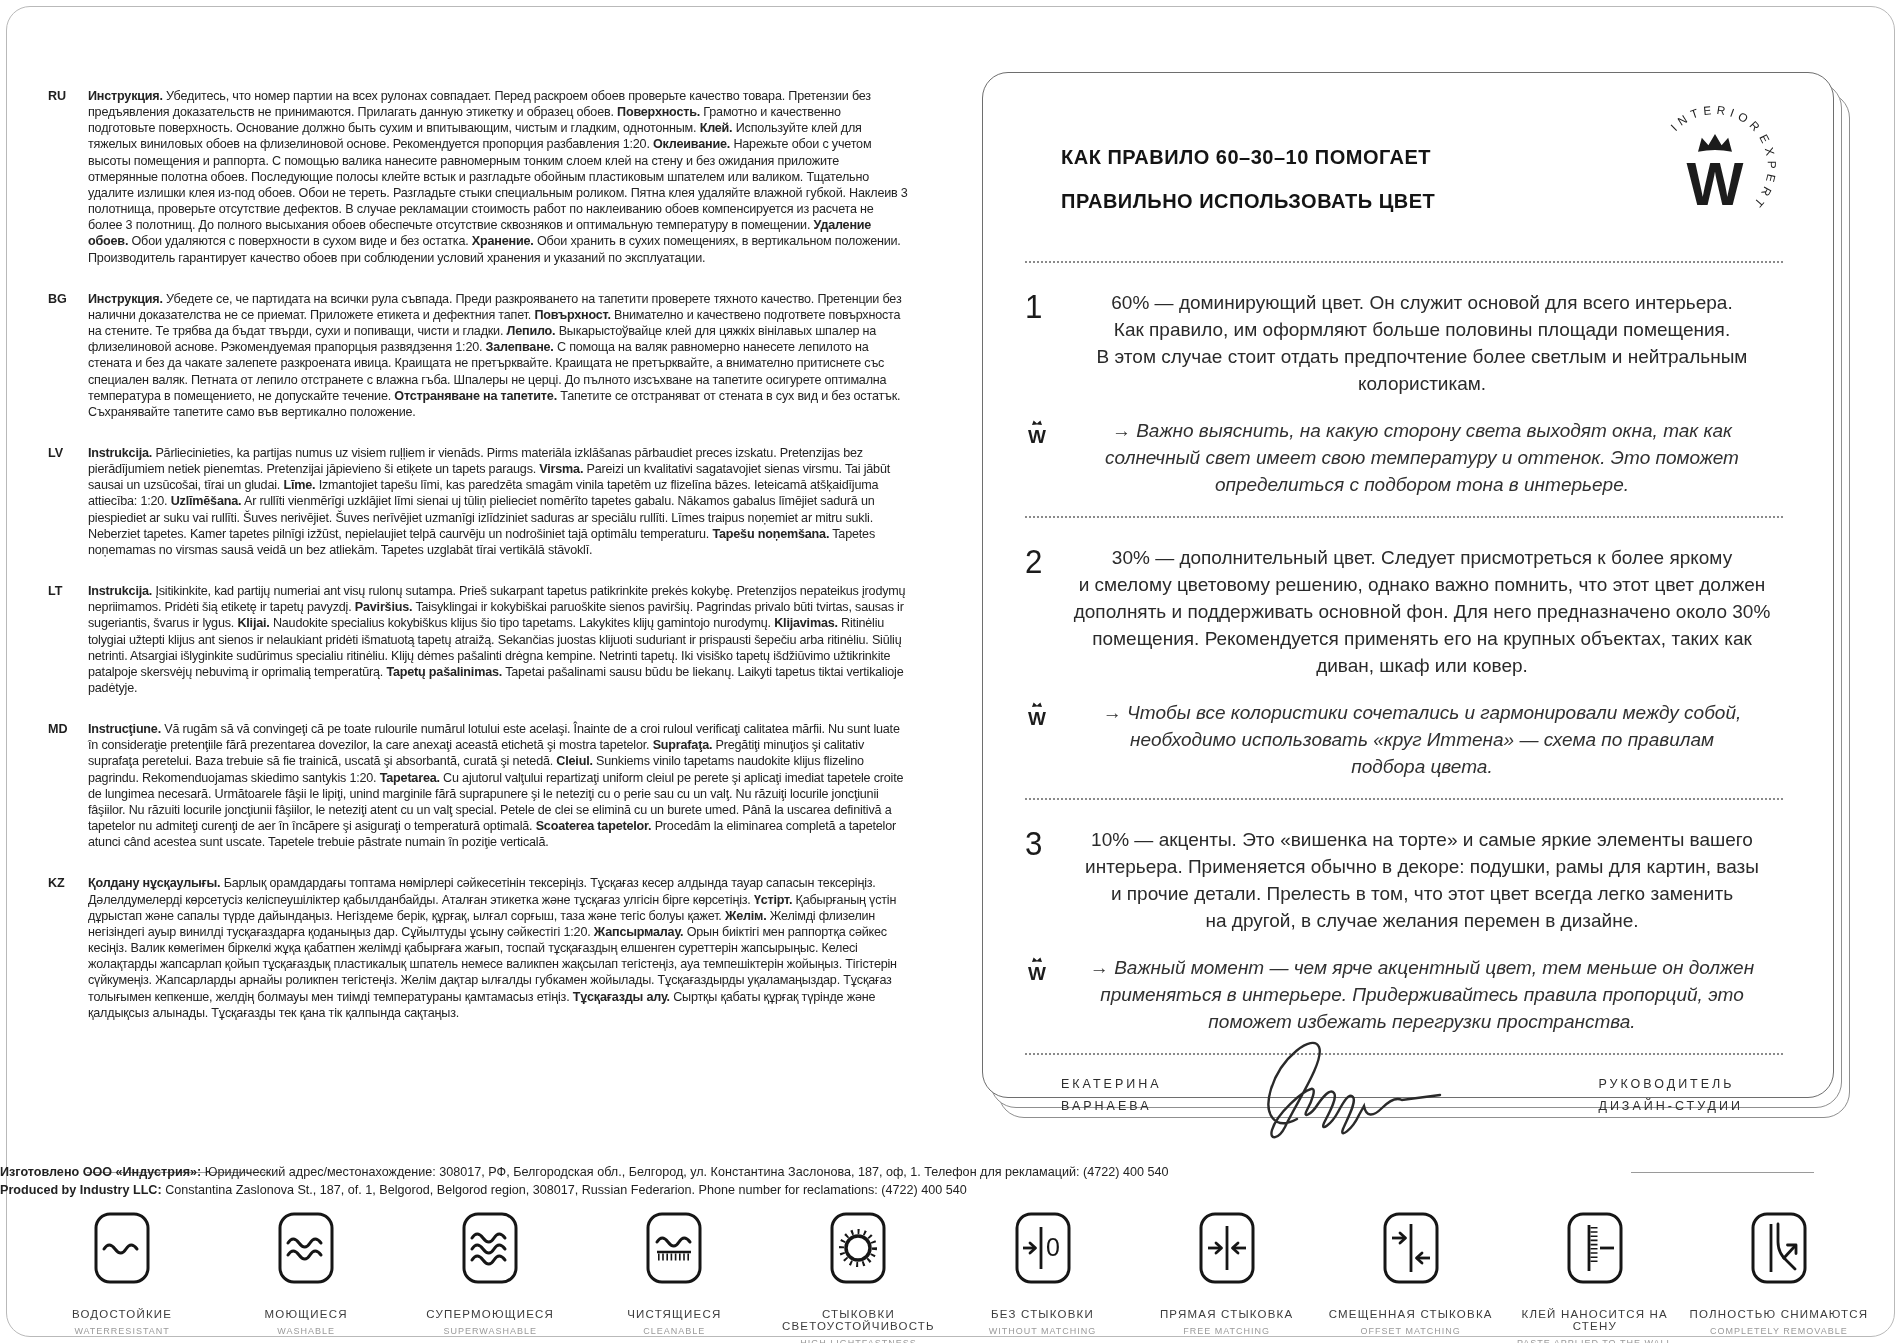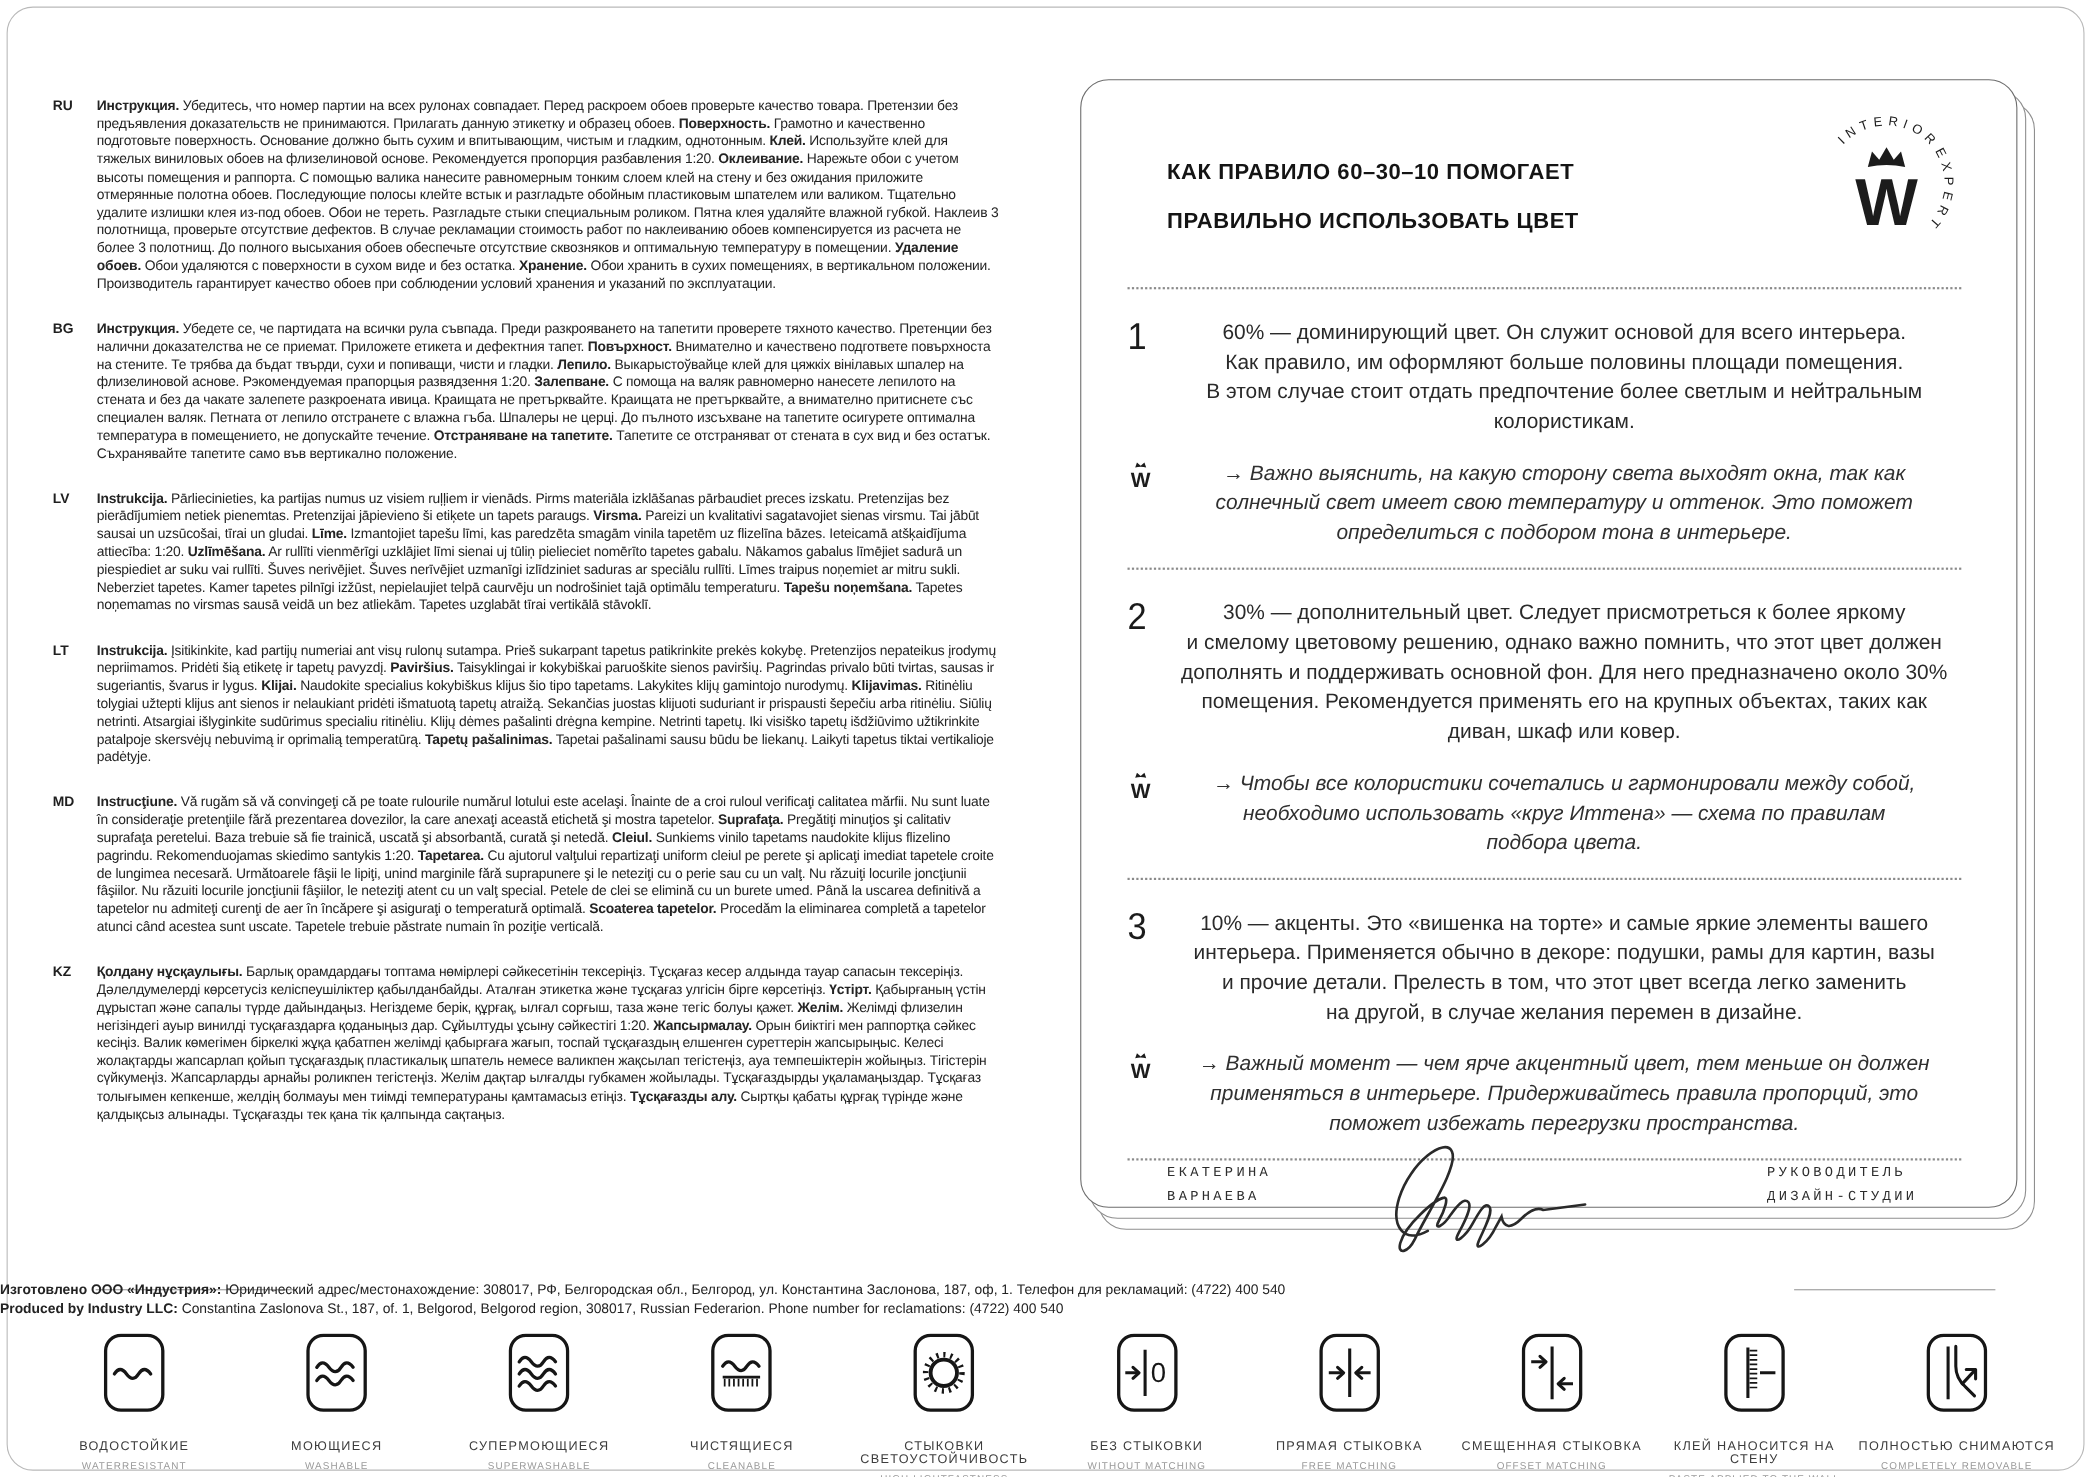--- a/index.html
+++ b/index.html
@@ -27,21 +27,21 @@
   .card-title { margin:22px 0 0 36px; font-size:20px; font-weight:bold; line-height:44px; letter-spacing:0.5px; color:#141414; }
   .logo { margin:-14px 2px 0 0; flex:0 0 auto; }
   .dotline { border-top:2px dotted #8a8a8a; height:0; margin-top:18px; }
   .dotline.first { margin-top:10px; }
   .card-section { display:flex; margin-top:26px; }
   .card-note    { display:flex; margin-top:20px; }
   .num-col { flex:0 0 36px; font-size:34px; line-height:34px; color:#1b1b1b; transform:scaleX(.92); transform-origin:left top; }
   .sec-text { flex:1; font-size:19px; line-height:27px; color:#2a2a2a; white-space:pre-line;text-align:center; }
   .note-text { flex:1; font-size:19px; line-height:27px; color:#303030; font-style:italic; white-space:pre-line;text-align:center; }
   .wmark { flex:0 0 36px; padding-top:2px; }
-  .signature-row { margin-top:auto; display:flex; justify-content:space-between; padding:0 40px 0 36px;font-family:Liberation Mono, monospace; }
+  .signature-row { margin-top:auto; display:flex; align-items:center; justify-content:space-between; padding:0 40px 0 36px; }
   .sig-name, .sig-role { font-size:12.5px; letter-spacing:3px; line-height:22px; color:#2d2d2d; }
   .sig-script { margin:-26px 0 -18px 0; }
 
   
   .footer { position:absolute; left:0; top:1163px; width:100%; text-align:left; }
   .footer-line { font-size:12.6px; line-height:18px; color:#222; }
   .footer-rule { position:absolute; top:1172px; height:1px; background:#9a9a9a; }
   .footer-rule.left  { left:87px;  width:183px; }
   .footer-rule.right { right:87px; width:183px; }
 

